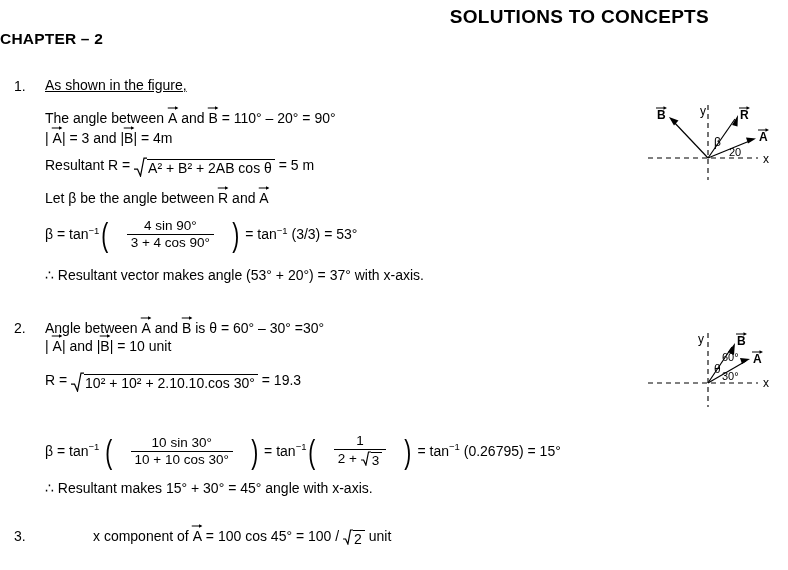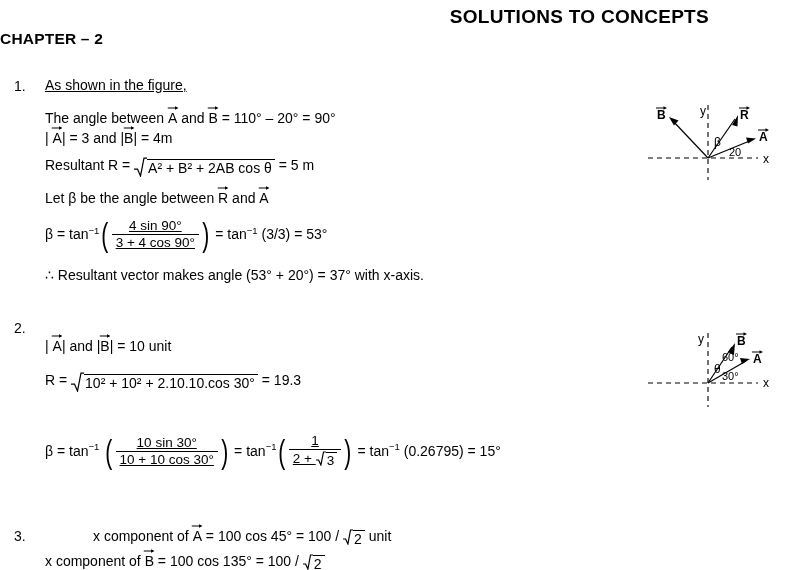--- a/index.html
+++ b/index.html
@@ -84,22 +84,21 @@
     line-height: 0;
   }
 
   
   .frac {
     display: inline-block;
     vertical-align: middle;
     text-align: center;
     position: relative;
     top: -1px;
-    margin: 0 1px;
-    text-decoration: underline;
+    margin: 0 16px;
   }
   .frac .num {
     display: block;
     padding: 0 4px 1px 4px;
     font-size: 13.5px;
     line-height: 1.05;
   }
   .frac .den {
     display: block;
     border-top: 1.3px solid #000;
@@ -257,20 +256,37 @@
       <text x="123" y="68" font-family="Liberation Sans, sans-serif" font-size="12">x</text>
       <text x="74" y="51" font-family="Liberation Sans, sans-serif" font-size="12">β</text>
       <text x="89" y="61" font-family="Liberation Sans, sans-serif" font-size="11">20</text>
     </svg>
   </div>
 
   <div class="problem" style="top:0;height:200px;">
 
     <div class="pnum" style="top:320px;">2.</div>
 
+    <div class="line" style="top:320px;">
+      <span>Angle between</span>
+      <span class="vec"><span class="varrow">
+            <svg width="11" height="6" viewBox="0 0 11 6">
+              <line x1="0" y1="4" x2="9.5" y2="4" stroke="#000" stroke-width="1.1"></line>
+              <polygon points="11,4 7.5,2.2 7.5,5.8" fill="#000"></polygon>
+            </svg>
+          </span>A</span>
+      <span>and</span>
+      <span class="vec"><span class="varrow">
+            <svg width="11" height="6" viewBox="0 0 11 6">
+              <line x1="0" y1="4" x2="9.5" y2="4" stroke="#000" stroke-width="1.1"></line>
+              <polygon points="11,4 7.5,2.2 7.5,5.8" fill="#000"></polygon>
+            </svg>
+          </span>B</span>
+      <span>is θ = 60° – 30° =30°</span>
+    </div>
 
     <div class="line" style="top:338px;">
       <span>| </span><span class="vec"><span class="varrow">
             <svg width="11" height="6" viewBox="0 0 11 6">
               <line x1="0" y1="4" x2="9.5" y2="4" stroke="#000" stroke-width="1.1"></line>
               <polygon points="11,4 7.5,2.2 7.5,5.8" fill="#000"></polygon>
             </svg>
           </span>A</span><span>| and |</span><span class="vec"><span class="varrow">
             <svg width="11" height="6" viewBox="0 0 11 6">
               <line x1="0" y1="4" x2="9.5" y2="4" stroke="#000" stroke-width="1.1"></line>
@@ -289,20 +305,21 @@
 
 
     <div class="line" style="top:435px;">
       <span>β = tan</span><sup class="exp">−1</sup> <span class="bigparen">(</span><span class="frac"><span class="num">10 sin 30°</span><span class="den">10 + 10 cos 30°</span></span><span class="bigparen">)</span> <span>= tan</span><sup class="exp">−1</sup><span class="bigparen">(</span><span class="frac"><span class="num">1</span><span class="den"><span>2 + </span><span class="radical" style="padding-left:10px;padding-top:1px;"><span class="rad-sign" style="width:10px;height:15px;">
                 <svg width="10" height="15" viewBox="0 0 10 15">
                   <polyline points="0,9 2.6,9 4.9,14 7.5,1 10,1" fill="none" stroke="#000" stroke-width="1.2"></polyline>
                 </svg>
               </span><span class="rad-body" style="font-size:13.5px;">3</span></span></span></span><span class="bigparen">)</span> <span>= tan</span><sup class="exp">−1</sup> <span>(0.26795) = 15°</span>
     </div>
 
+    <div class="line" style="top:481px;">∴ Resultant makes 15° + 30° = 45° angle with x-axis.</div>
   </div>
 
   <div class="diagram" style="left:640px; top:325px;">
     <svg width="148" height="90" viewBox="0 0 148 90">
 
       <line x1="8" y1="58" x2="118" y2="58" stroke="#000" stroke-width="1.1" stroke-dasharray="5,4"></line>
 
       <line x1="68" y1="8" x2="68" y2="82" stroke="#000" stroke-width="1.1" stroke-dasharray="5,4"></line>
 
       <line x1="68" y1="58" x2="92" y2="22" stroke="#000" stroke-width="1.2"></line>
@@ -337,29 +354,15 @@
               <polygon points="11,4 7.5,2.2 7.5,5.8" fill="#000"></polygon>
             </svg>
           </span>A</span>
       <span>= 100 cos 45° = 100 / </span><span class="radical" style="padding-left:10px;padding-top:1px;"><span class="rad-sign" style="width:10px;height:16px;">
             <svg width="10" height="16" viewBox="0 0 10 16">
               <polyline points="0,10 2.6,10 4.9,15 7.5,1 10,1" fill="none" stroke="#000" stroke-width="1.2"></polyline>
             </svg>
           </span><span class="rad-body">2</span></span> <span>unit</span>
     </div>
 
-    <div class="line" style="top:553px;">
-      <span>x component of</span>
-      <span class="vec"><span class="varrow">
-            <svg width="11" height="6" viewBox="0 0 11 6">
-              <line x1="0" y1="4" x2="9.5" y2="4" stroke="#000" stroke-width="1.1"></line>
-              <polygon points="11,4 7.5,2.2 7.5,5.8" fill="#000"></polygon>
-            </svg>
-          </span>B</span>
-      <span>= 100 cos 135° = 100 / </span><span class="radical" style="padding-left:10px;padding-top:1px;"><span class="rad-sign" style="width:10px;height:16px;">
-            <svg width="10" height="16" viewBox="0 0 10 16">
-              <polyline points="0,10 2.6,10 4.9,15 7.5,1 10,1" fill="none" stroke="#000" stroke-width="1.2"></polyline>
-            </svg>
-          </span><span class="rad-body">2</span></span>
-    </div>
   </div>
 
 </div>
 
 </body></html>

